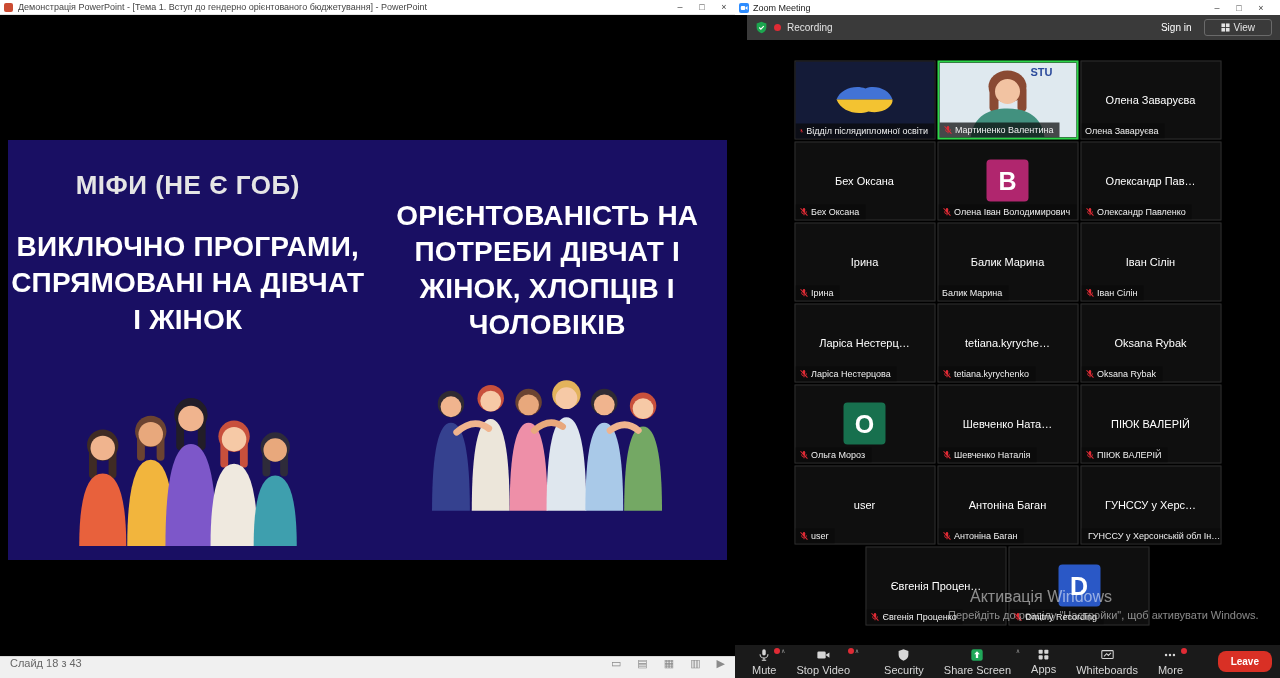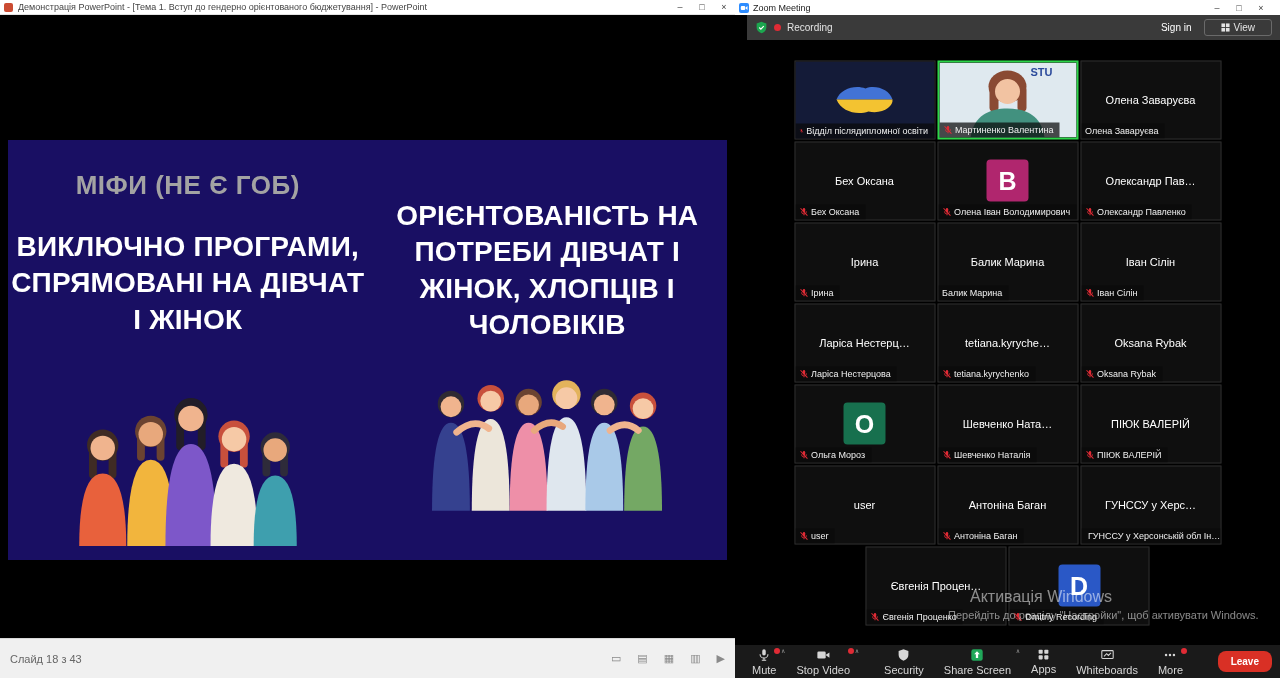--- a/index.html
+++ b/index.html
@@ -13,21 +13,21 @@
   .pp-appicon{width:9px;height:9px;border-radius:2px;background:#cb4b32;margin-right:5px;flex:0 0 auto;}
   .pp-title{flex:1;white-space:nowrap;overflow:hidden;color:#444;}
   .winbtns{display:flex;height:100%;}
   .winbtn{width:22px;height:100%;display:flex;align-items:center;justify-content:center;font-size:9px;color:#444;}
   .pp-canvas{position:absolute;top:15px;left:0;right:0;bottom:23px;background:#000;overflow:hidden;}
   .pp-slide{position:absolute;left:8px;top:125px;width:719px;height:420px;background:#190f63;display:flex;}
   .slide-col{flex:1;display:flex;flex-direction:column;align-items:center;text-align:center;padding-top:30px;}
   .slide-heading{font-size:26px;font-weight:bold;color:#ffd400;letter-spacing:.5px;}
   .slide-body{margin-top:28px;font-size:28px;font-weight:bold;color:#fff;line-height:1.3;white-space:pre-line;letter-spacing:.2px;}
   .illu{margin-top:12px;}
-  .pp-statusbar{position:absolute;left:0;right:0;bottom:0;height:40px;background:#f0f0f0;display:flex;align-items:center;padding:0 10px;font-size:11px;color:#666;border-top:1px solid #d8d8d8;}
+  .pp-statusbar{position:absolute;left:0;right:0;bottom:0;height:22px;background:#f0f0f0;display:flex;align-items:flex-start;padding:0 10px;font-size:11px;color:#666;border-top:1px solid #d8d8d8;}
   .pp-status-icons{margin-left:auto;display:flex;gap:16px;color:#8a8a8a;font-size:11px;align-items:center;}
 
   
   .zm-window{position:absolute;left:735px;top:0;width:545px;height:678px;background:#000;}
   .zm-titlebar{position:absolute;top:0;left:0;right:0;height:15px;background:#fff;display:flex;align-items:center;padding:0 8px 0 4px;font-size:9px;color:#222;}
   .zm-appicon{margin-right:4px;display:flex;}
   .zm-title{flex:1;}
   .zm-header{position:absolute;top:15px;left:12px;right:0;height:25px;background:#3a3a3a;display:flex;align-items:center;gap:6px;padding:0 8px;font-size:10px;color:#e4e4e4;}
   .rec-dot{width:7px;height:7px;border-radius:50%;background:#e02b35;}
   .zm-header-right{margin-left:auto;display:flex;align-items:center;gap:12px;}
@@ -65,21 +65,21 @@
       <span class="winbtns">
         <span class="winbtn">–</span>
         <span class="winbtn">□</span>
         <span class="winbtn">×</span>
       </span>
     </div>
 
     <div class="pp-canvas">
       <div class="pp-slide" style="background: rgb(25, 15, 99);">
         <div class="slide-col">
-          <div class="slide-heading" style="color: #a3a3a3;">МІФИ (НЕ Є ГОБ)</div>
+          <div class="slide-heading" style="color: #e5e5e5;">МІФИ (НЕ Є ГОБ)</div>
           <div class="slide-body" style="color: rgb(255, 255, 255);">ВИКЛЮЧНО ПРОГРАМИ,
 СПРЯМОВАНІ НА ДІВЧАТ
 І ЖІНОК</div>
           <svg class="illu" width="250" height="196" viewBox="0 0 250 200">
             <circle cx="38" cy="97" r="16" fill="#3f2b24"></circle>
               <rect x="24" y="97" width="8" height="34" rx="4" fill="#3f2b24"></rect>
               <rect x="44" y="97" width="8" height="34" rx="4" fill="#3f2b24"></rect>
               <circle cx="38" cy="100" r="12.5" fill="#f0b48e"></circle>
               <path d="M14 200 Q14 126 38 126 Q62 126 62 200 Z" fill="#e8613c"></path>
             <circle cx="87" cy="83" r="16" fill="#6b4331"></circle>

